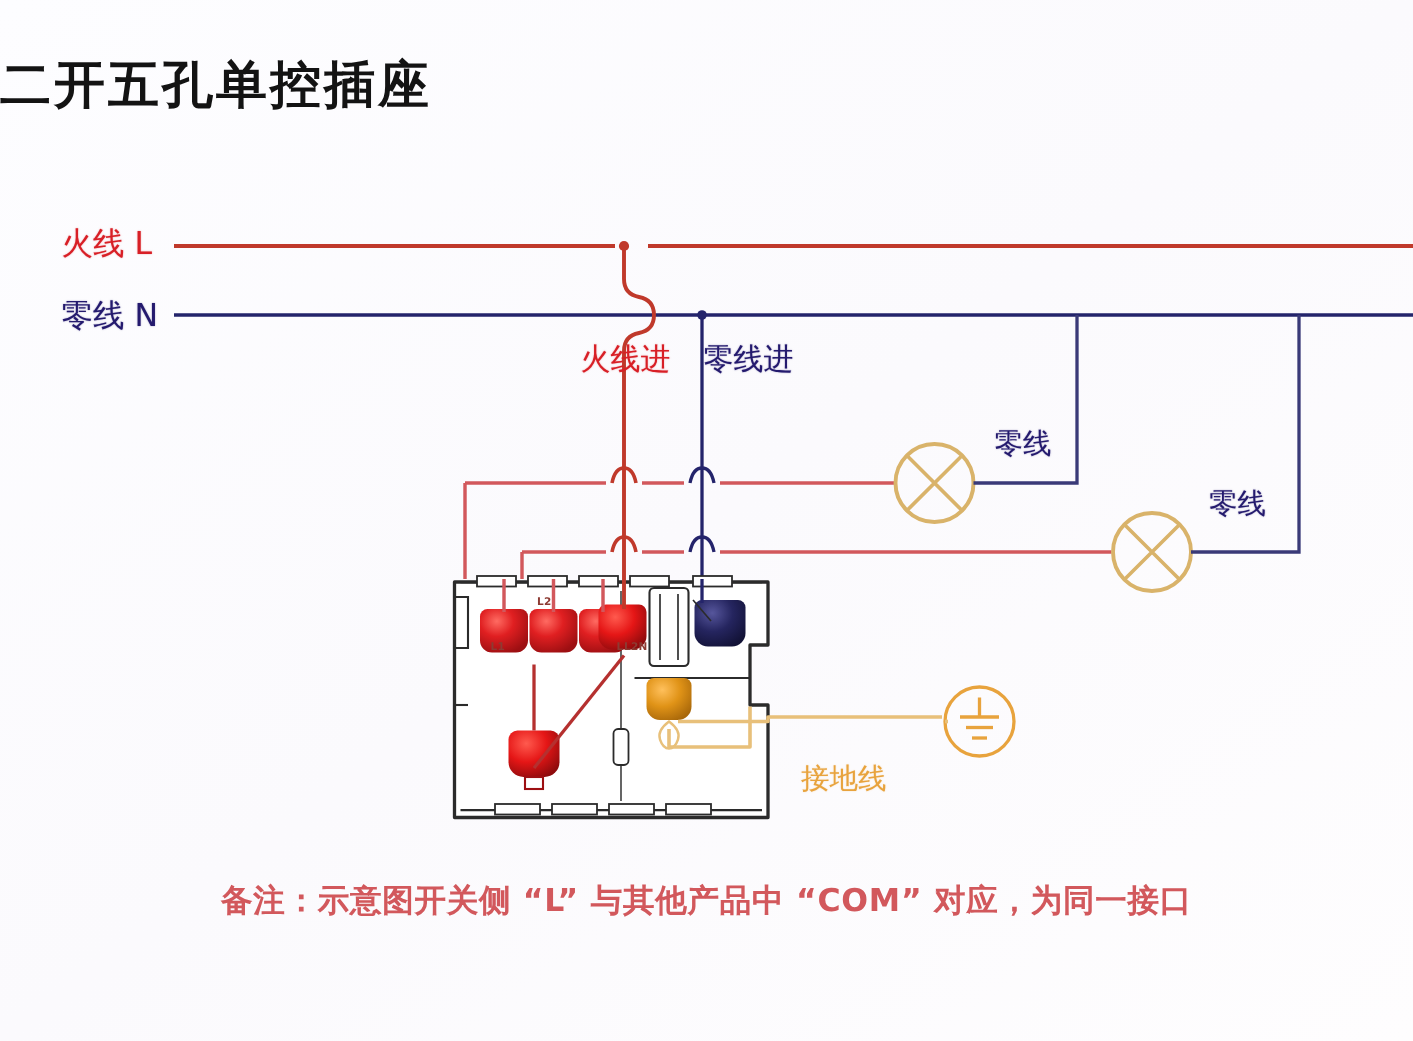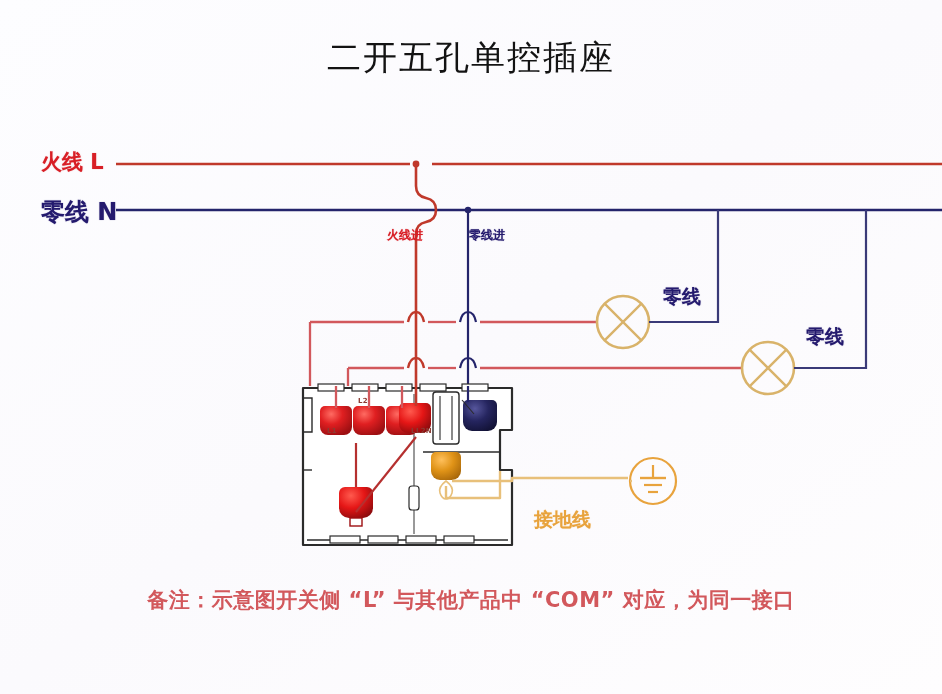--- a/index.html
+++ b/index.html
@@ -18,30 +18,30 @@
   #diagram-svg {
     position: absolute;
     left: 0;
     top: 0;
     width: 942px;
     height: 694px;
   }
   .txt {
     position: absolute;
     white-space: pre;
-    font-weight: bold;
+    font-weight: normal;
     line-height: 1;
   }
   #title-text {
     left: 0;
     top: 40px;
     width: 942px;
-    text-align: center;
+    text-align: left;
     font-size: 34px;
-    font-weight: normal;
+    font-weight: bold;
     color: #131313;
     letter-spacing: 2px;
     font-family: "DejaVu Sans", "Liberation Sans", sans-serif;
   }
   .label-live {
     color: #d81f26;
     text-shadow: 0 0 1px rgba(216,31,38,0.5);
   }
   .label-neutral {
     color: #241a6e;
@@ -52,26 +52,26 @@
     text-shadow: 0 0 1px rgba(232,163,61,0.45);
   }
   #live-bus-label {
     left: 41px;
     top: 152px;
     font-size: 21px;
   }
   #neutral-bus-label {
     left: 41px;
     top: 200px;
-    font-size: 24px;
+    font-size: 21px;
   }
   .vert-label {
     width: 1.1em;
     text-align: center;
-    font-size: 12px;
+    font-size: 20px;
     line-height: 1.18;
     word-break: break-all;
   }
   #live-in-label {
     left: 387px;
     top: 228px;
   }
   #neutral-in-label {
     left: 469px;
     top: 228px;

